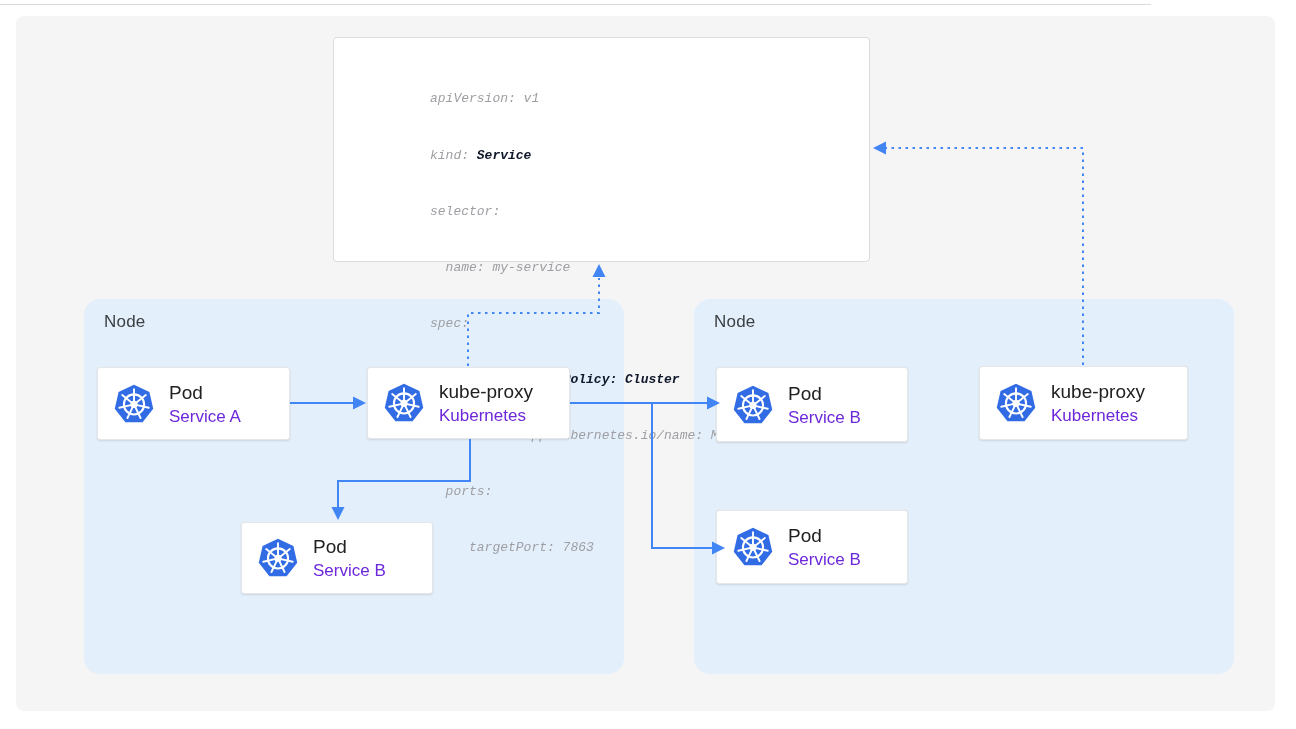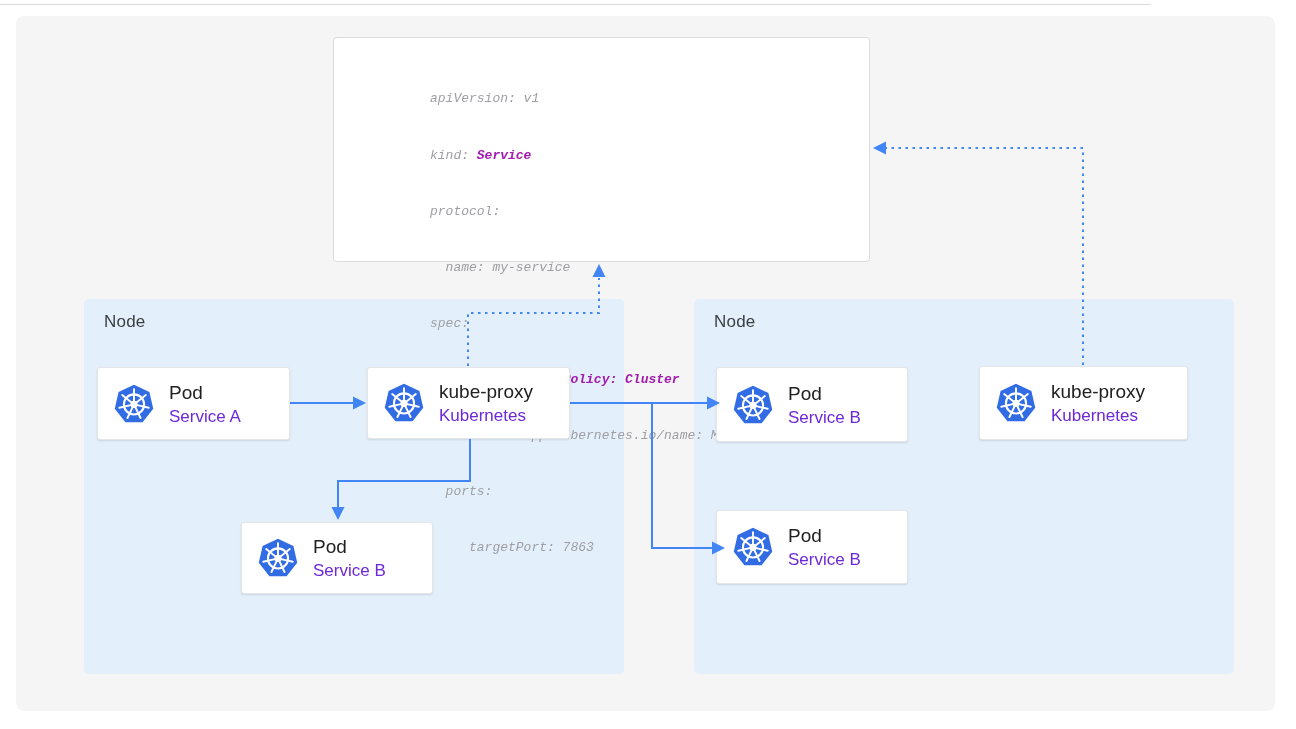--- a/index.html
+++ b/index.html
@@ -11,21 +11,21 @@
   #top-rule {
     position:absolute; left:0; top:4px; width:1151px; height:1px;
     background:#dbdbdb;
   }
   #canvas {
     position:absolute; left:16px; top:16px; width:1259px; height:695px;
     background:#f5f5f6; border-radius:8px;
   }
   .node-panel {
     position:absolute; width:540px; height:375px;
-    background:#e3effb; border-radius:5px; z-index:1;
+    background:#e3effb; border-radius:16px; z-index:1;
   }
   #node-left  { left:68px;  top:283px; }
   #node-right { left:678px; top:283px; }
   .node-label {
     position:absolute; left:20px; top:13px;
     font-size:17px; color:#3c4043; letter-spacing:.2px;
   }
   .card {
     position:absolute; background:#ffffff;
     border:1px solid #e4e6e8; border-radius:3px;
@@ -46,21 +46,21 @@
     position:absolute; left:333px; top:37px; width:537px; height:225px;
     background:#ffffff; border:1px solid #dadce0; border-radius:4px;
     z-index:2; box-sizing:border-box;
   }
   #yaml-code {
     position:absolute; left:96px; top:15px;
     font-family:"Liberation Mono", monospace; font-style:italic;
     font-size:13px; line-height:18.7px; color:#9e9ea3; white-space:pre;
   }
   .yline span { white-space:pre; }
-  .ybold { font-weight:bold; color:#a21caf; }
+  .ybold { font-weight:bold; color:#0f172a; }
   #arrows {
     position:absolute; left:0; top:0; width:1296px; height:729px;
     z-index:3; pointer-events:none;
   }
 </style>
 </head>
 <body>
 
 <svg width="0" height="0" style="position:absolute">
   <defs>
@@ -92,21 +92,21 @@
 
     <div class="node-panel" id="node-right">
       <div class="node-label">Node</div>
     </div>
   </div>
 
   <div id="yaml-card">
     <div id="yaml-code">
       <div class="yline"><span>apiVersion: v1</span><span class="ybold"></span></div>
       <div class="yline"><span>kind: </span><span class="ybold">Service</span></div>
-      <div class="yline"><span>protocol:</span><span class="ybold"></span></div>
+      <div class="yline"><span>selector:</span><span class="ybold"></span></div>
       <div class="yline"><span>  name: my-service</span><span class="ybold"></span></div>
       <div class="yline"><span>spec:</span><span class="ybold"></span></div>
       <div class="yline"><span>  </span><span class="ybold">internalTrafficPolicy: Cluster</span></div>
       <div class="yline"><span>  selector: app.kubernetes.io/name: MyApp</span><span class="ybold"></span></div>
       <div class="yline"><span>  ports:</span><span class="ybold"></span></div>
       <div class="yline"><span>     targetPort: 7863</span><span class="ybold"></span></div>
     </div>
   </div>
 
   <div class="card" id="card-pod-a">

